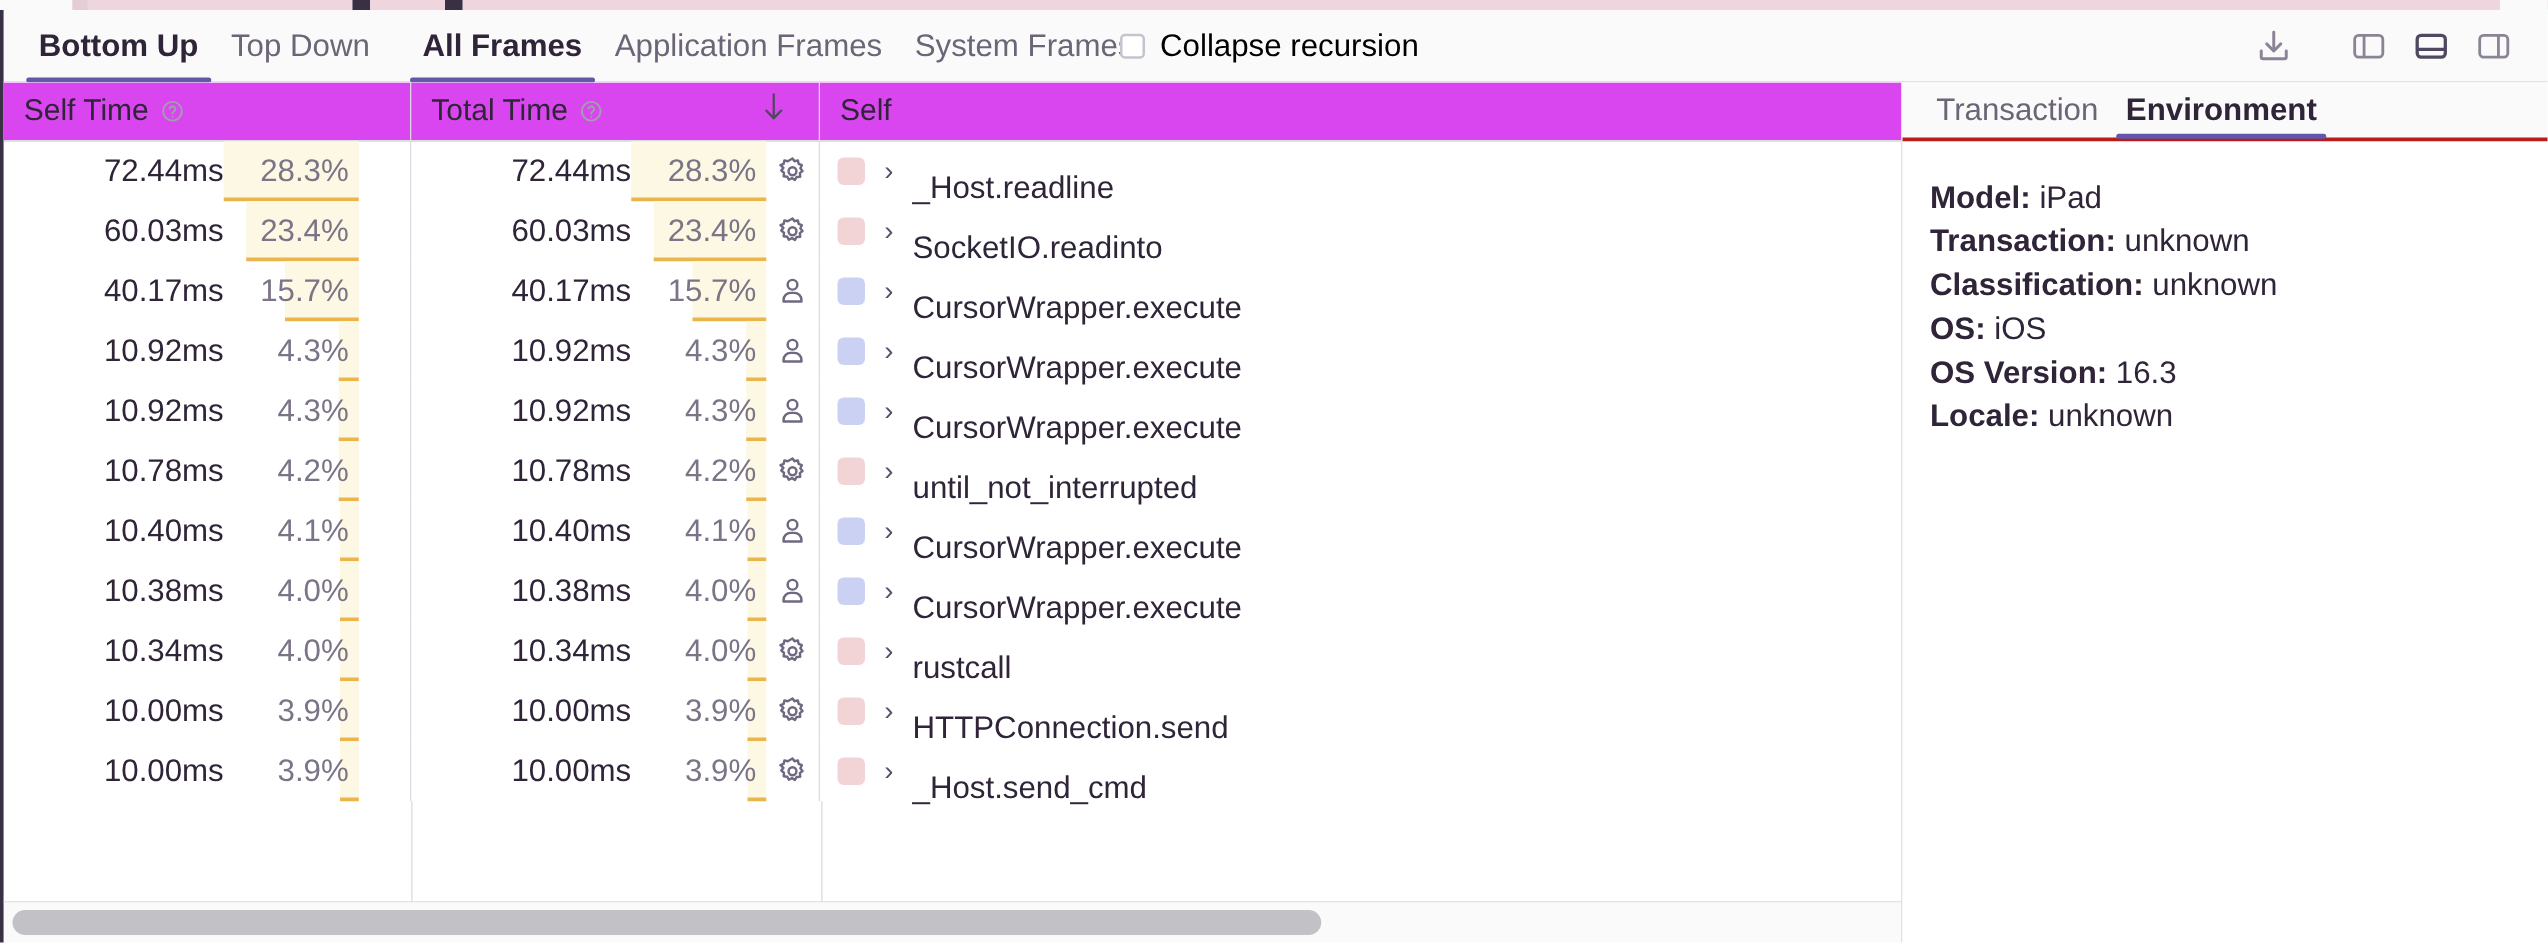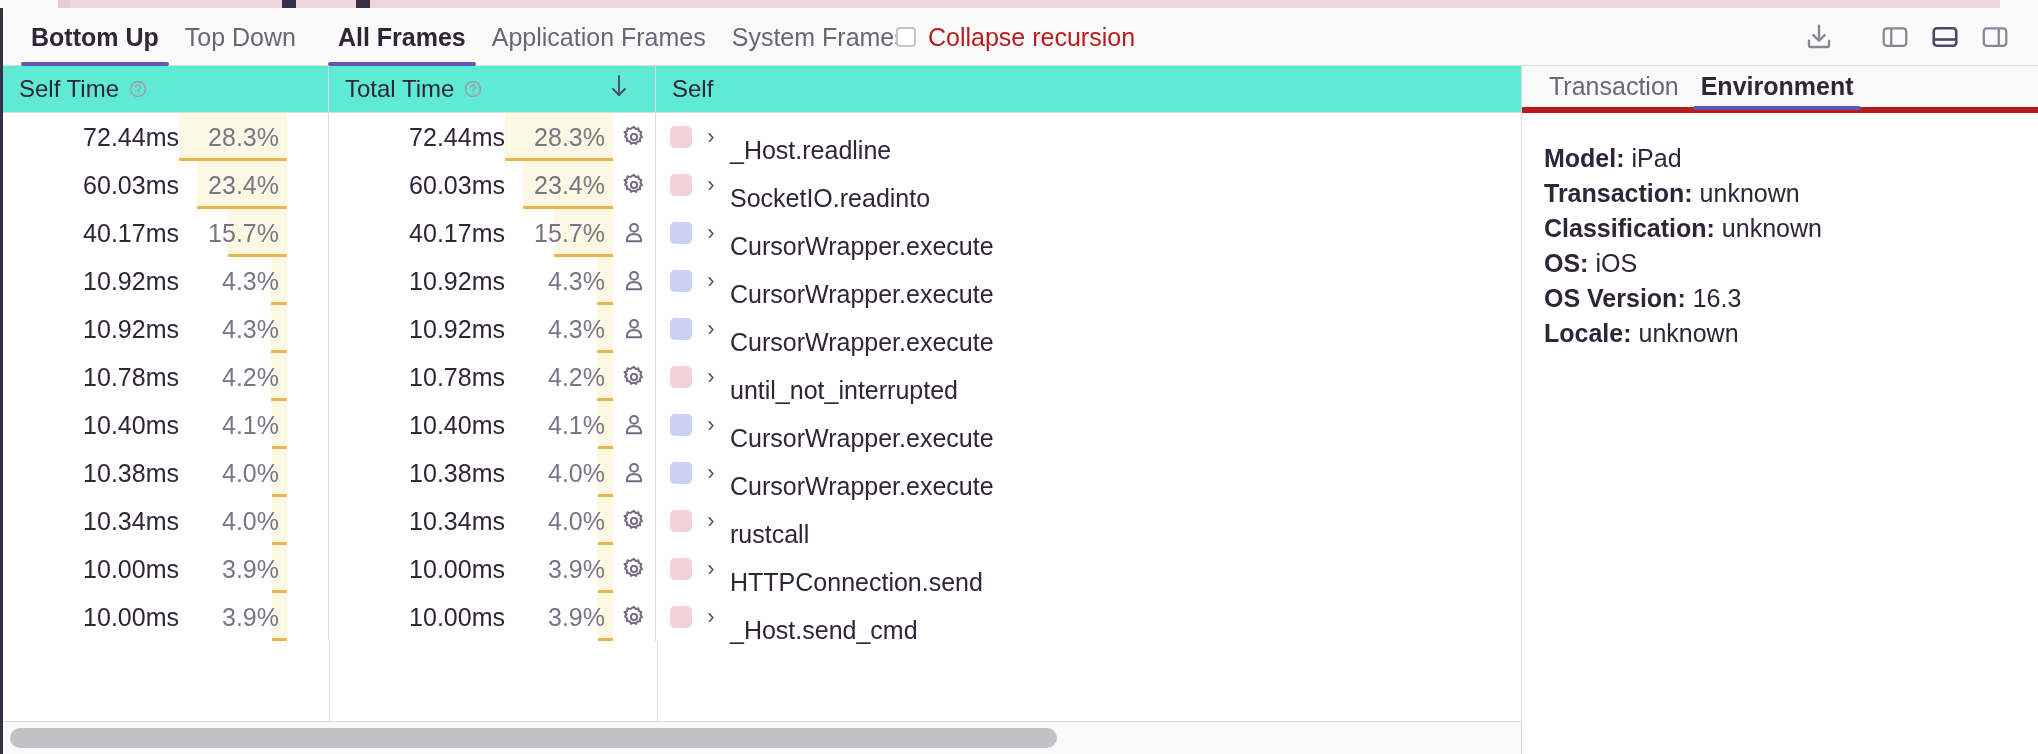--- a/index.html
+++ b/index.html
@@ -37,33 +37,33 @@
     background:#6257ac;border-radius:2px;
   }
   .tab-gap{width:16px;}
 
   .checkbox-wrap{
     position:absolute;left:893px;top:0;height:58px;display:flex;align-items:center;gap:12px;cursor:pointer;
   }
   .checkbox-box{
     width:20px;height:20px;border:2px solid #c6c2ce;border-radius:4px;background:#fff;box-sizing:border-box;
   }
-  .checkbox-label{font-size:25px;color:#b91c1c;white-space:nowrap;}
+  .checkbox-label{font-size:25px;color:#000000;white-space:nowrap;}
 
   .toolbar-icons{position:absolute;right:18px;top:0;height:58px;display:flex;align-items:center;gap:0;}
   .tb-icon{width:50px;height:58px;display:flex;align-items:center;justify-content:center;cursor:pointer;}
   .tb-gap{width:26px;}
 
   
   .table{
     position:absolute;left:3px;top:66px;width:1518px;height:656px;
     box-sizing:border-box;background:#fff;overflow:hidden;
   }
   .thead{
-    display:flex;height:47px;background:#5eead4;border-bottom:1px solid #dcd9e2;
+    display:flex;height:47px;background:#d946ef;border-bottom:1px solid #dcd9e2;
     box-sizing:border-box;
   }
   .th{
     display:flex;align-items:center;height:46px;box-sizing:border-box;
     font-size:24px;color:#2f2438;padding-left:16px;
     border-right:1px solid #dcd9e2;position:relative;
   }
   .th.self{width:326px;}
   .th.total{width:327px;}
   .th.frame{width:864px;border-right:none;}
@@ -123,21 +123,21 @@
 
   
   .vdiv{position:absolute;left:1521px;top:66px;width:1px;height:688px;background:#dcd9e2;}
 
   
   .details{
     position:absolute;left:1522px;top:66px;width:516px;height:688px;background:#fff;box-sizing:border-box;
   }
   .details-tabs{
     height:47px;display:flex;align-items:center;padding-left:16px;gap:0;
-    background:#fafafa;border-bottom:6px solid #b91c1c;box-sizing:border-box;
+    background:#fafafa;border-bottom:3px solid #b91c1c;box-sizing:border-box;
   }
   .dtab{
     position:relative;height:46px;display:flex;align-items:center;padding:0 11px;
     font-size:25px;color:#6b6577;cursor:pointer;white-space:nowrap;
   }
   .dtab.active{color:#2f2438;font-weight:bold;}
   .dtab.active::after{
     content:"";position:absolute;left:3px;right:3px;bottom:0;height:4px;background:#6257ac;border-radius:2px;
   }
   .details-body{padding:28px 0 0 22px;}

